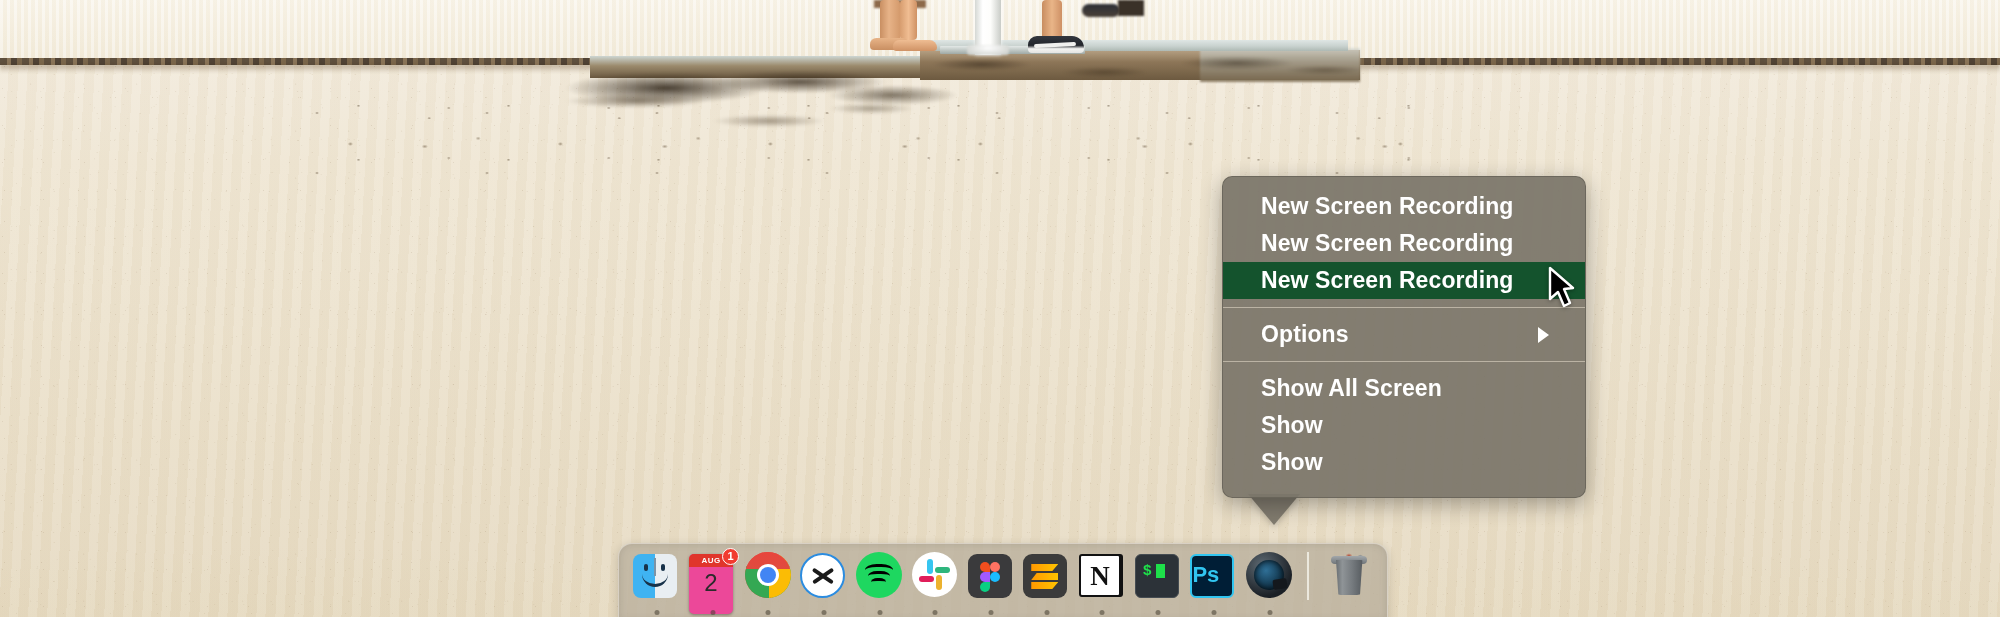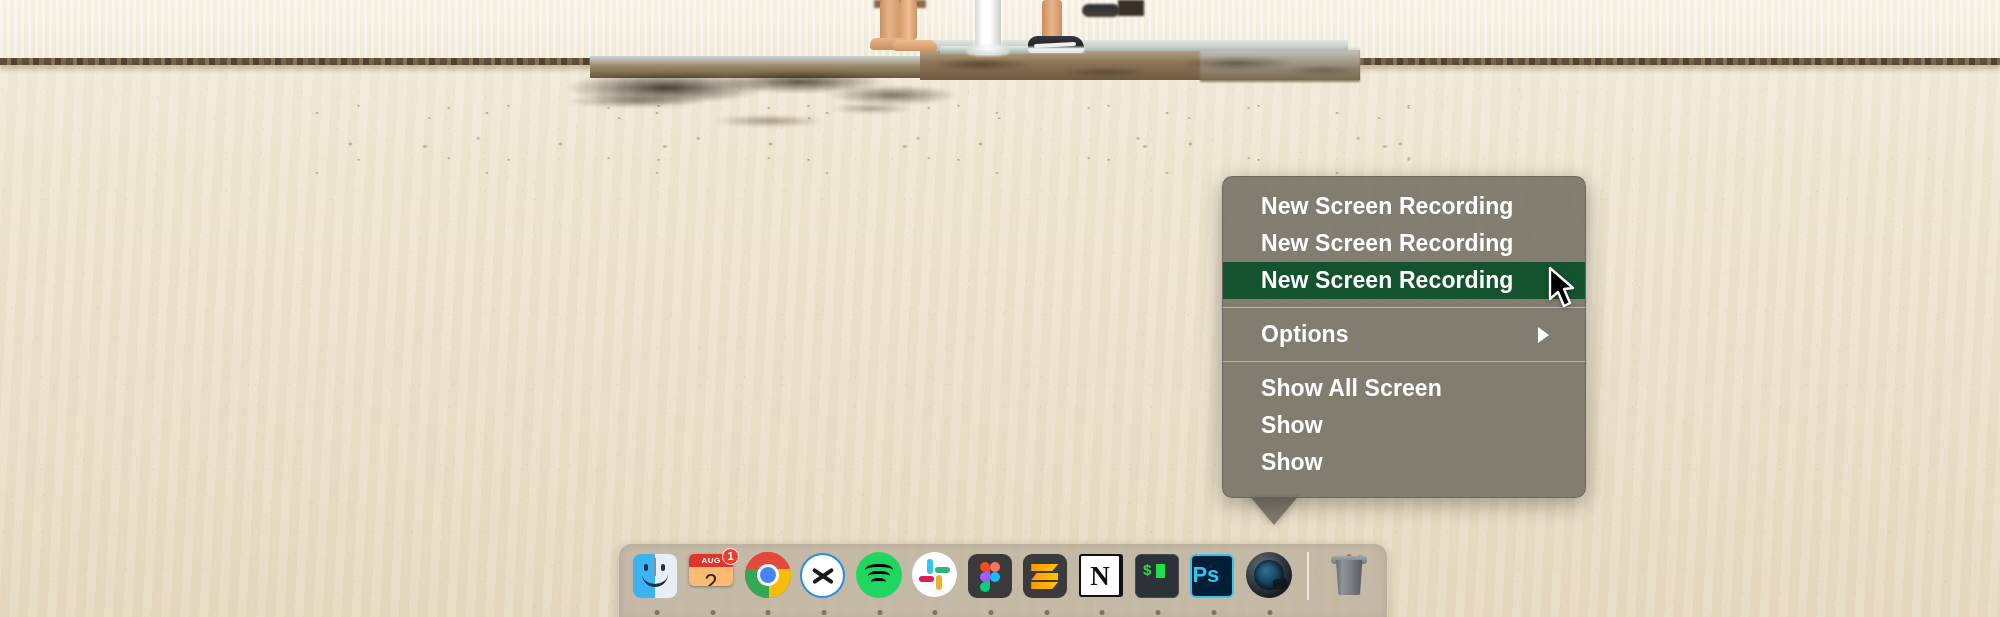--- a/index.html
+++ b/index.html
@@ -265,21 +265,21 @@
     border-radius:8px; width:44px; height:44px; margin-top:2px;
   }
   .ic-finder .eye { position:absolute; width:4px; height:7px; border-radius:2px; background:#18324a; top:12px; }
   .ic-finder .eye.l { left:11px; } .ic-finder .eye.r { left:28px; }
   .ic-finder .smile {
     position:absolute; left:9px; top:22px; width:26px; height:13px;
     border-bottom:3px solid #18324a; border-radius:0 0 14px 14px;
   }
   .ic-finder .nose { position:absolute; left:21px; top:6px; width:2px; height:18px; background:#7c93a6; }
 
-  .ic-cal { width:44px; height:32px; margin-top:2px; border-radius:5px; background:#fdba74;
+  .ic-cal { width:44px; height:60px; margin-top:2px; border-radius:5px; background:#ec4899;
     box-shadow:0 1px 3px rgba(0,0,0,.35); overflow:hidden; }
   .ic-cal .hdr { height:13px; background:#e0352b; color:#fff; font-size:8px; font-weight:bold;
     text-align:center; line-height:13px; letter-spacing:.5px; }
   .ic-cal .day { font-size:24px; line-height:31px; text-align:center; color:#2b2b2b; font-weight:400; }
   .badge {
     position:absolute; right:-3px; top:-4px; min-width:17px; height:17px;
     background:#f13b2f; border:1.5px solid #fff; border-radius:9px;
     color:#fff; font-size:11px; font-weight:bold; line-height:15px; text-align:center;
   }
 

